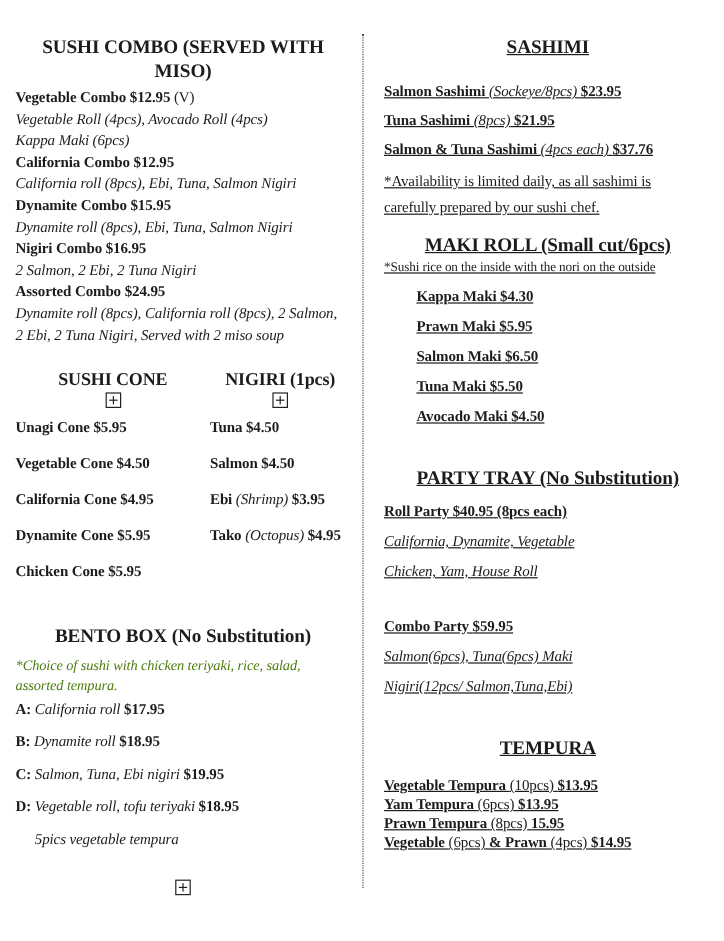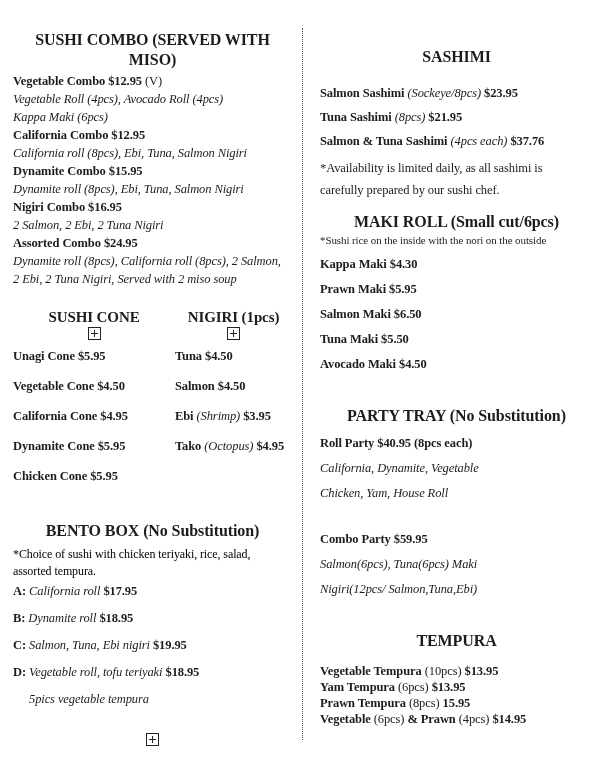--- a/index.html
+++ b/index.html
@@ -1,19 +1,19 @@
 <!DOCTYPE html>
 <html><head>
 <meta charset="utf-8">
 <style>
   html,body{margin:0;padding:0;background:#fff;}
   .page{position:relative;width:603px;height:780px;background:#ffffff;color:#1c1c1c;
         font-family:"Liberation Serif",serif;overflow:hidden;}
   .col-left{position:absolute;left:0;top:0;width:302px;padding:30px 10px 0 13px;box-sizing:border-box;}
-  .col-right{position:absolute;left:303px;top:17px;width:300px;padding:30px 10px 0 17px;box-sizing:border-box;}
+  .col-right{position:absolute;left:303px;top:0;width:300px;padding:30px 10px 0 17px;box-sizing:border-box;text-decoration:underline;}
   .divider{position:absolute;left:302px;top:28px;height:712px;width:0;border-left:1px dotted #4a4a4a;}
 
   .heading{font-weight:700;font-size:16px;line-height:20px;text-align:center;letter-spacing:-0.1px;}
   .sub-heading{font-weight:700;font-size:15px;line-height:16px;text-align:center;letter-spacing:-0.1px;}
   .line{font-size:12.5px;letter-spacing:-0.1px;}
   .b{font-weight:700;}
   .i{font-style:italic;text-align:right;}
   .desc{font-style:italic;}
 
   
@@ -21,35 +21,35 @@
   .combo-list .line{line-height:18px;}
   .cone-row{display:flex;margin-top:21px;}
   .cone-col{width:162px;}
   .nigiri-col{flex:1;}
   .handle{width:11px;height:11px;border:1px solid #222;position:relative;margin:2px auto 0;background:#fff;}
   .handle::before{content:"";position:absolute;left:2px;right:2px;top:50%;height:1px;margin-top:-0.5px;background:#222;}
   .handle::after{content:"";position:absolute;top:2px;bottom:2px;left:50%;width:1px;margin-left:-0.5px;background:#222;}
   .cone-items{margin-top:9px;}
   .cone-items .line{line-height:15px;margin-bottom:15px;}
   .bento{margin-top:22px;}
-  .bento-note{margin-top:5px;font-size:12px;line-height:17px;color:#000000;letter-spacing:-0.1px;}
+  .bento-note{margin-top:5px;font-size:12px;line-height:17px;font-style:italic;color:#4d7c0f;letter-spacing:-0.1px;}
   .bento-items{margin-top:3px;}
   .bento-items .line{line-height:16px;margin-bottom:11px;}
   .bento-foot{margin-top:9px;padding-left:16px;font-style:italic;line-height:16px;}
   .bottom-handle{position:absolute;left:146px;top:733px;margin:0;}
 
   
   .sashimi-items{margin-top:18px;}
   .sashimi-items .line{line-height:16px;margin-bottom:8px;}
   .avail{margin-top:7px;}
   .avail .line{line-height:22px;}
   .maki{margin-top:12px;}
   .maki .heading{line-height:17px;}
   .maki-sub{margin-top:2px;font-size:11px;line-height:16px;letter-spacing:-0.1px;}
-  .maki-items{margin-top:8px;}
+  .maki-items{margin-top:8px;margin-left:27px;}
   .maki-items .line{line-height:16px;margin-bottom:9px;}
   .party{margin-top:36px;}
   .party .heading{line-height:16px;}
   .party-name{margin-top:11px;line-height:16px;}
   .party .desc{margin-top:9px;line-height:16px;}
   .combo-party-name{margin-top:30px;line-height:16px;}
   .tempura{margin-top:36px;}
   .tempura .heading{line-height:16px;}
   .tempura-items{margin-top:14px;}
   .tempura-items .line{line-height:16px;}

